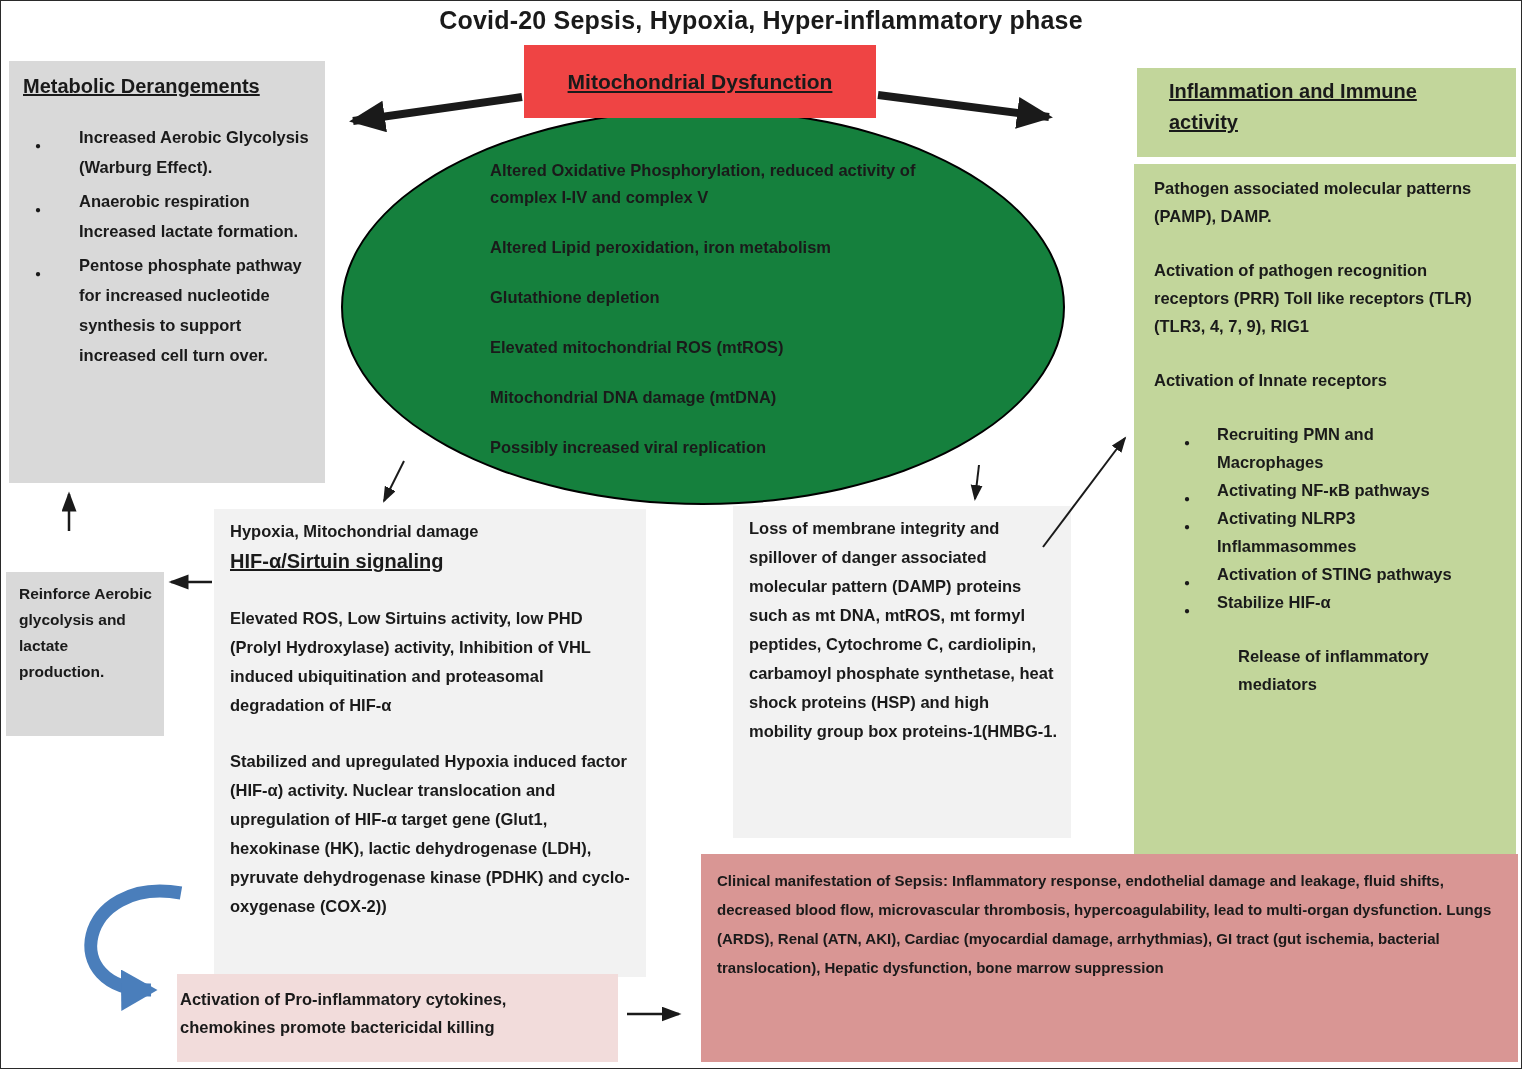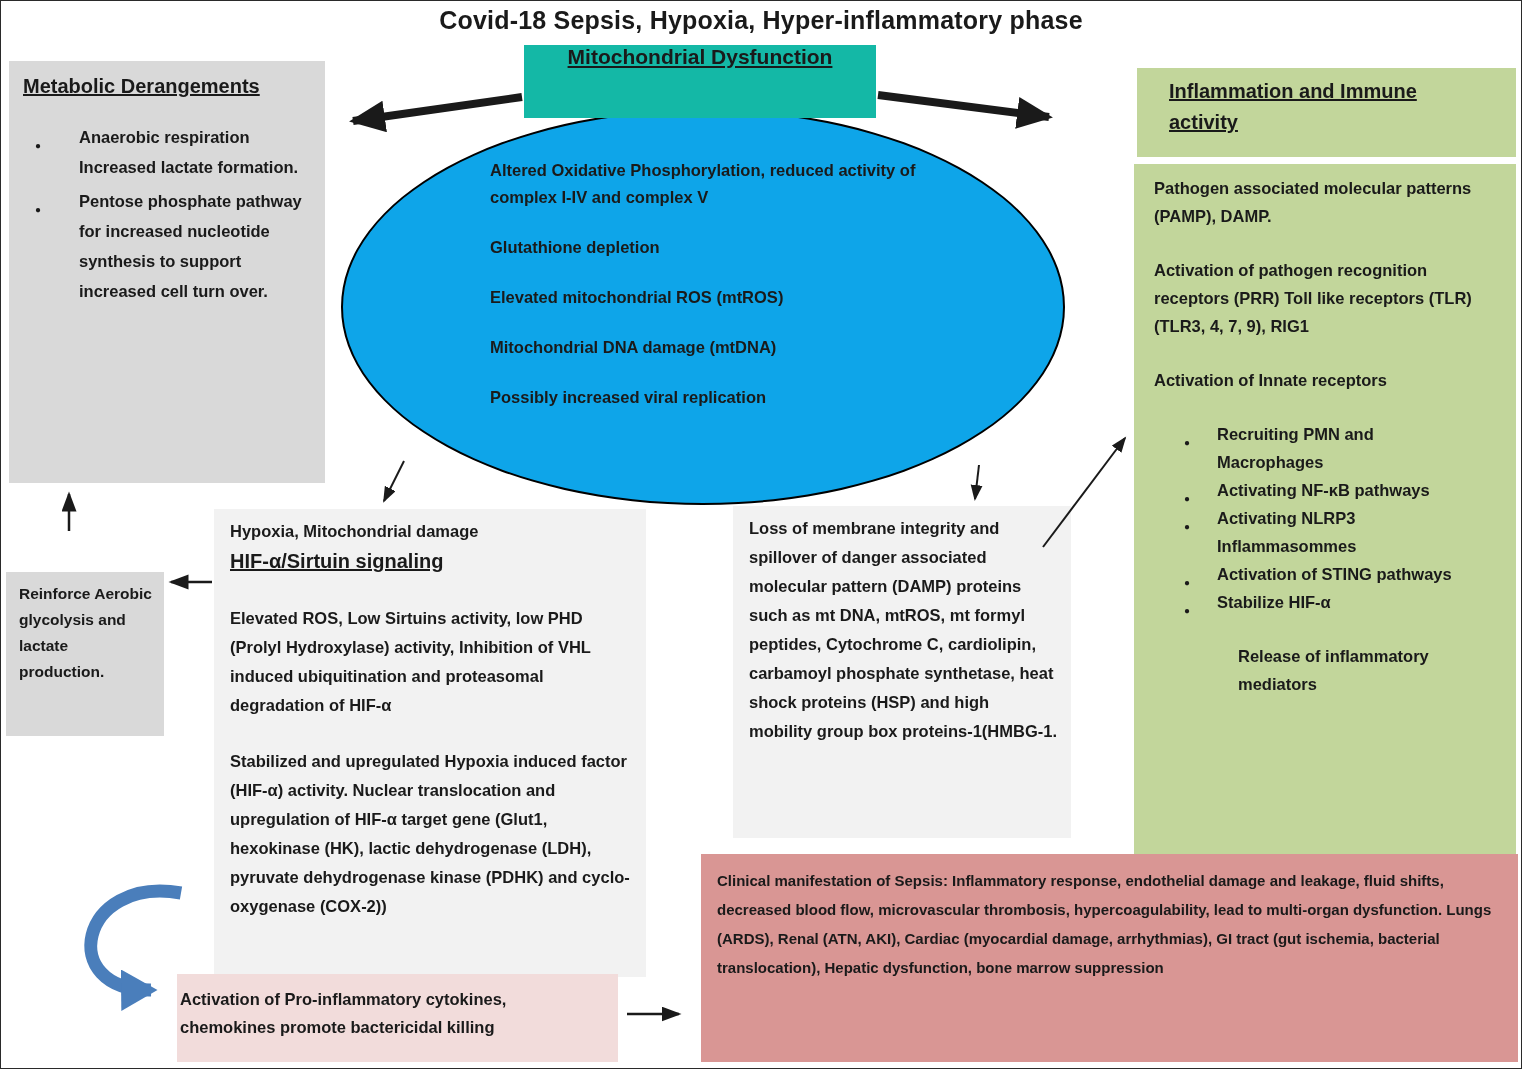--- a/index.html
+++ b/index.html
@@ -9,23 +9,23 @@
   .title { position:absolute; top:5px; left:0; width:100%; text-align:center; font-size:25px; font-weight:bold; letter-spacing:0.2px; }
   .box { position:absolute; font-weight:bold; }
   .u { text-decoration:underline; }
 
   .metabolic { left:8px; top:60px; width:316px; height:422px; background:#d9d9d9; padding:14px 12px 16px 14px; }
   .metabolic .box-heading { font-size:20px; }
   .metabolic ul { list-style:none; margin-top:24px; }
   .metabolic li { position:relative; padding-left:56px; font-size:16.5px; line-height:30px; margin-bottom:4px; }
   .metabolic li::before { content:"●"; position:absolute; left:12px; top:9px; font-size:10px; }
 
-  .mito { left:523px; top:44px; width:352px; height:73px; background:#14b8a6; display:flex; align-items:flex-start; justify-content:center; font-size:21px; z-index:2; }
+  .mito { left:523px; top:44px; width:352px; height:73px; background:#ef4444; display:flex; align-items:center; justify-content:center; font-size:21px; z-index:2; }
 
-  .ellipse { left:340px; top:108px; width:724px; height:396px; background:#0ea5e9; border:2px solid #000; border-radius:50%; z-index:1; padding:46px 88px 0 147px; }
+  .ellipse { left:340px; top:108px; width:724px; height:396px; background:#15803d; border:2px solid #000; border-radius:50%; z-index:1; padding:46px 88px 0 147px; }
   .ellipse p { font-size:16.5px; line-height:27px; margin-bottom:23px; }
 
   .infl-head { left:1136px; top:67px; width:379px; height:89px; background:#c2d69b; padding:8px 32px; font-size:20px; line-height:31px; }
 
   .infl { left:1133px; top:163px; width:382px; height:690px; background:#c2d69b; padding:10px 16px 0 20px; font-size:16.5px; line-height:28px; }
   .infl .para { margin-bottom:26px; }
   .infl ul { list-style:none; }
   .infl li { position:relative; padding-left:63px; padding-right:45px; }
   .infl li::before { content:"●"; position:absolute; left:30px; top:9px; font-size:10px; }
   .infl .release { margin:26px 45px 0 84px; }
@@ -43,37 +43,39 @@
 
   .clinical { left:700px; top:853px; width:817px; height:208px; background:#d99694; padding:12px 14px 0 16px; font-size:15px; line-height:29px; }
 
   .arrows { position:absolute; left:0; top:0; width:1522px; height:1069px; z-index:5; pointer-events:none; }
 </style>
 </head>
 <body>
 
 <div class="canvas">
 
-  <h1 class="title">Covid-18 Sepsis, Hypoxia, Hyper-inflammatory phase</h1>
+  <h1 class="title">Covid-20 Sepsis, Hypoxia, Hyper-inflammatory phase</h1>
 
   <div class="box ellipse">
     <p>Altered Oxidative Phosphorylation, reduced activity of complex I-IV and complex V</p>
+    <p>Altered Lipid peroxidation, iron metabolism</p>
     <p>Glutathione depletion</p>
     <p>Elevated mitochondrial ROS (mtROS)</p>
     <p>Mitochondrial DNA damage (mtDNA)</p>
     <p>Possibly increased viral replication</p>
   </div>
 
   <div class="box mito">
     <span class="u">Mitochondrial Dysfunction</span>
   </div>
 
   <div class="box metabolic">
     <div class="box-heading u">Metabolic Derangements</div>
     <ul>
+      <li>Increased Aerobic Glycolysis (Warburg Effect).</li>
       <li>Anaerobic respiration Increased lactate formation.</li>
       <li>Pentose phosphate pathway for increased nucleotide synthesis to support increased cell turn over.</li>
     </ul>
   </div>
 
   <div class="box infl-head">
     <span class="u">Inflammation and Immune activity</span>
   </div>
 
   <div class="box infl">

